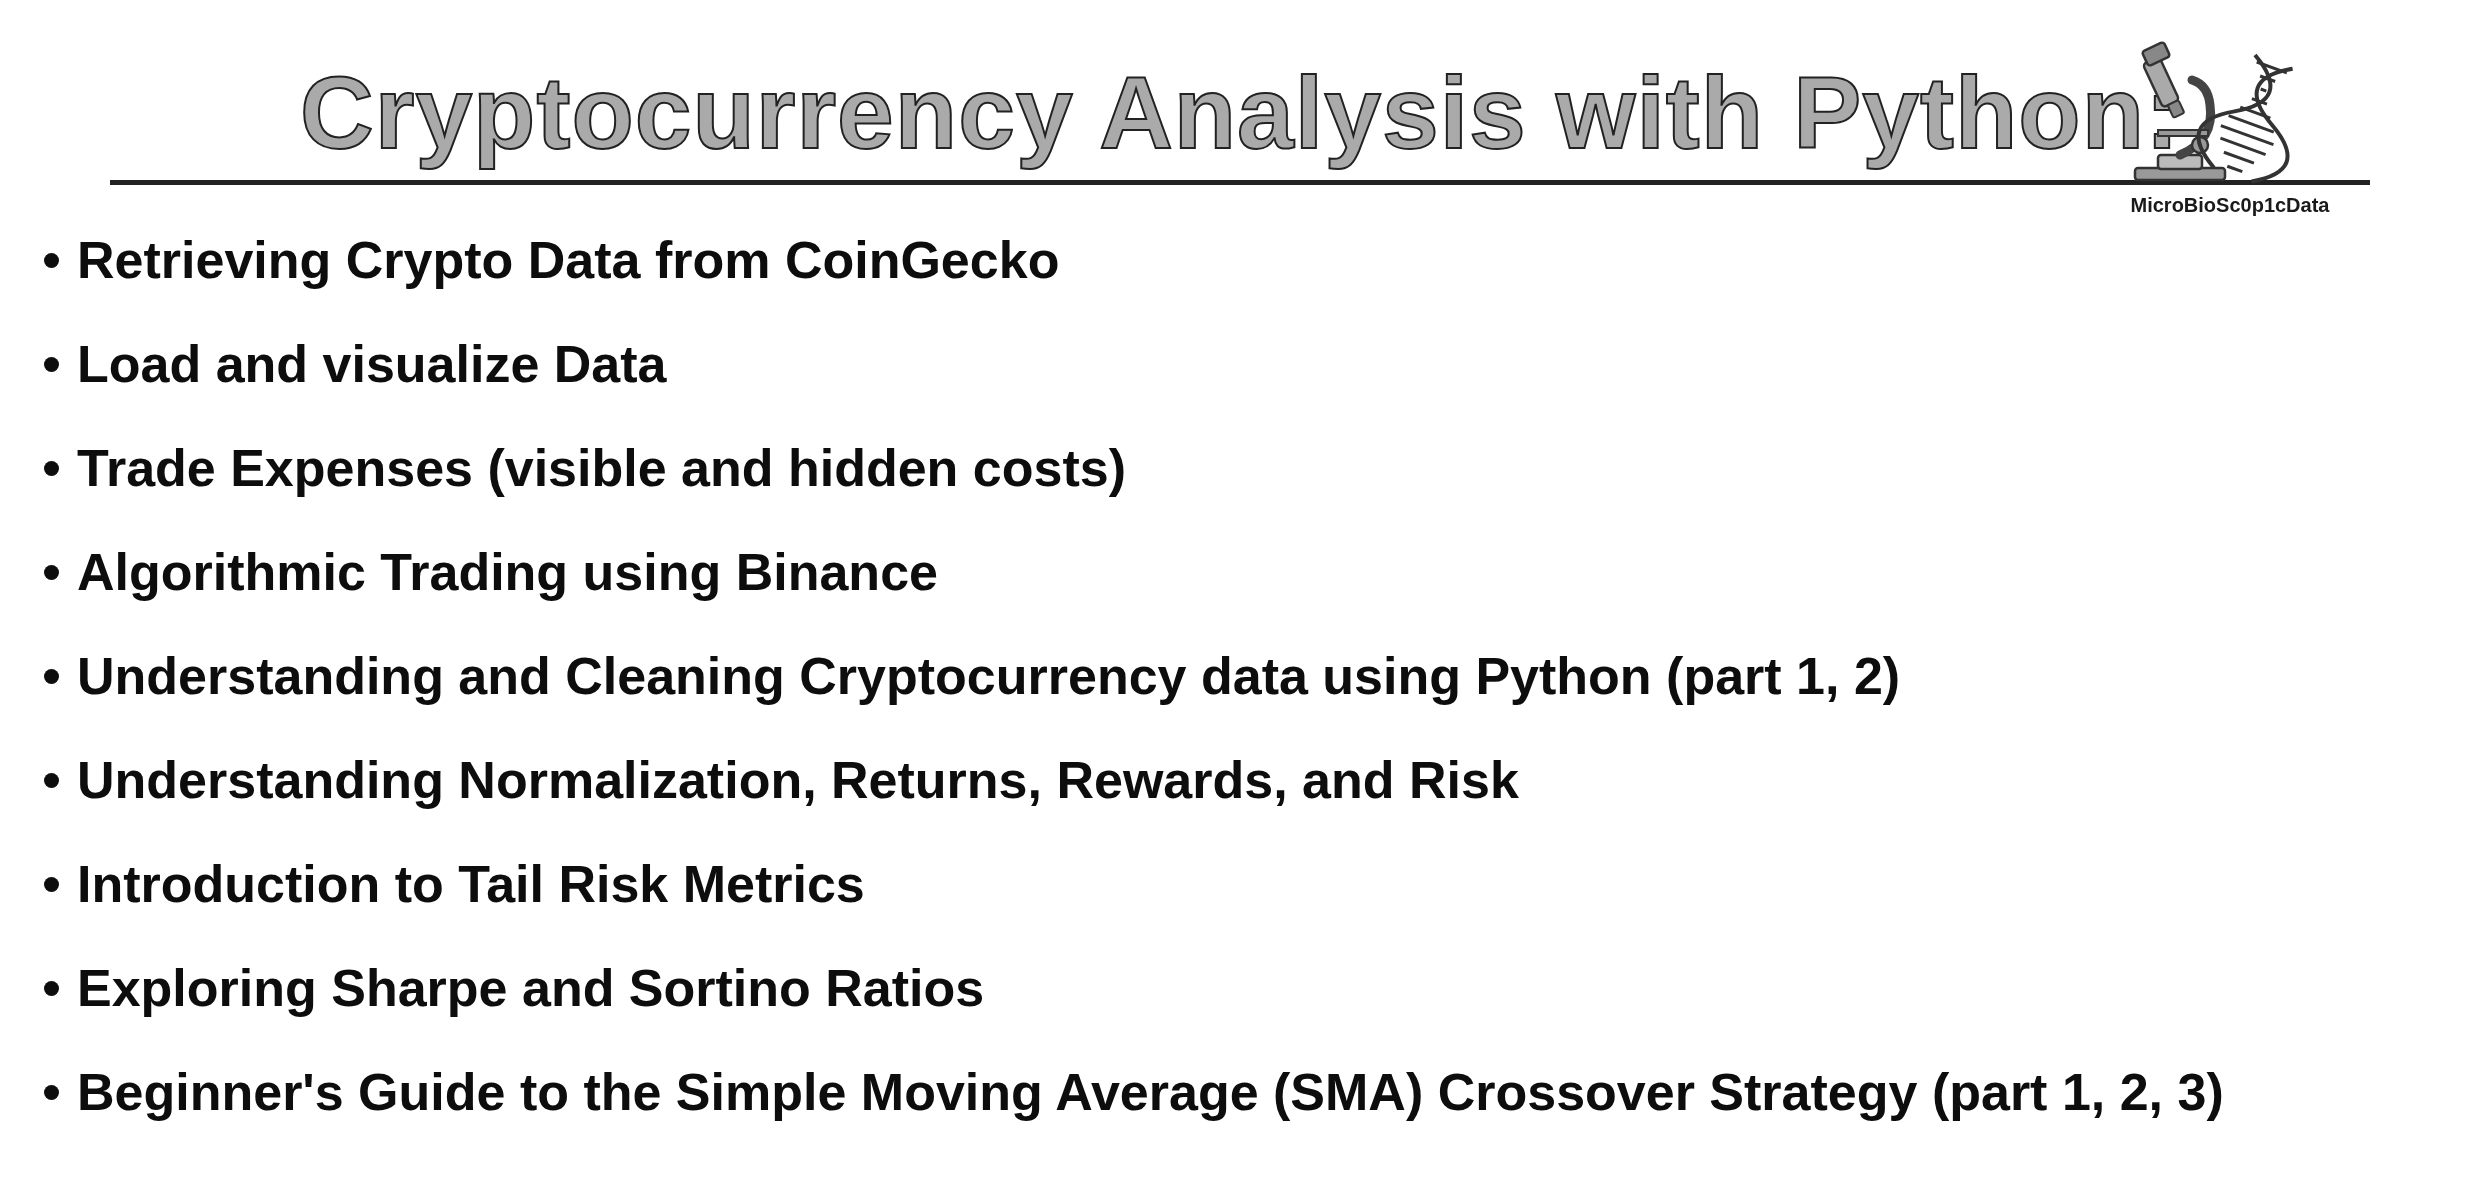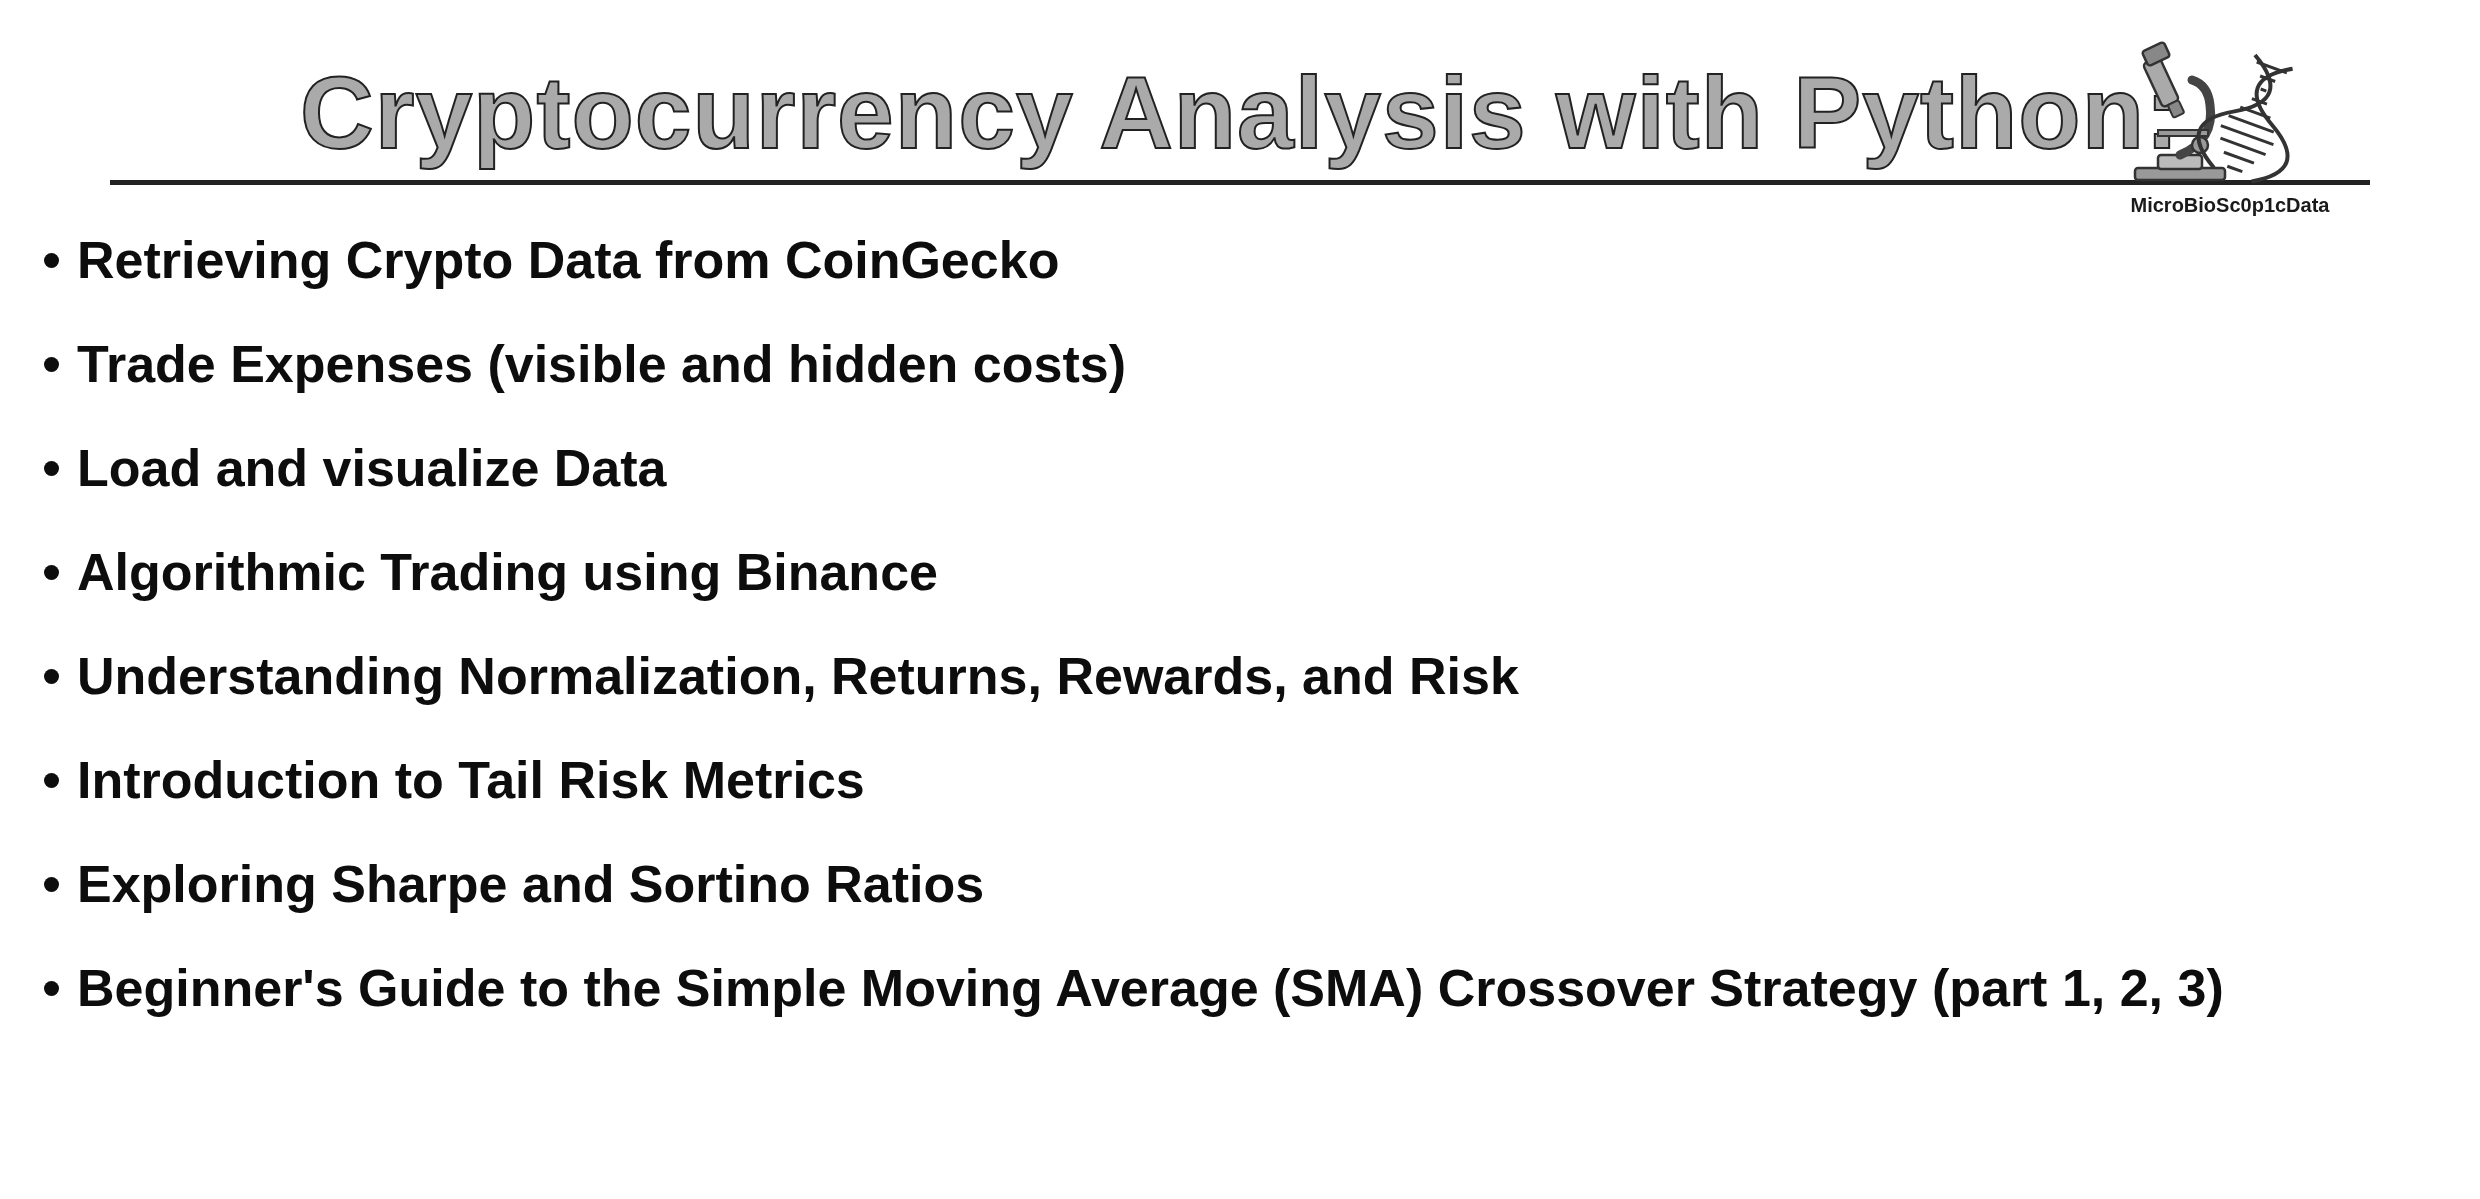--- a/index.html
+++ b/index.html
@@ -121,20 +121,21 @@
           <line x1="12" y1="114" x2="28" y2="114"></line>
         </g>
       </svg>
     </div>
     <div class="brand-text">MicroBioSc0p1cData</div>
   </div>
 </div>
 
 <div class="bullet-list">
   <div class="bullet-item"><span class="bullet-dot"></span><span>Retrieving Crypto Data from CoinGecko</span></div>
+  <div class="bullet-item"><span class="bullet-dot"></span><span>Load and visualize Data</span></div>
   <div class="bullet-item"><span class="bullet-dot"></span><span>Trade Expenses (visible and hidden costs)</span></div>
-  <div class="bullet-item"><span class="bullet-dot"></span><span>Load and visualize Data</span></div>
   <div class="bullet-item"><span class="bullet-dot"></span><span>Algorithmic Trading using Binance</span></div>
+  <div class="bullet-item"><span class="bullet-dot"></span><span>Understanding and Cleaning Cryptocurrency data using Python (part 1, 2)</span></div>
   <div class="bullet-item"><span class="bullet-dot"></span><span>Understanding Normalization, Returns, Rewards, and Risk</span></div>
   <div class="bullet-item"><span class="bullet-dot"></span><span>Introduction to Tail Risk Metrics</span></div>
   <div class="bullet-item"><span class="bullet-dot"></span><span>Exploring Sharpe and Sortino Ratios</span></div>
   <div class="bullet-item"><span class="bullet-dot"></span><span>Beginner's Guide to the Simple Moving Average (SMA) Crossover Strategy (part 1, 2, 3)</span></div>
 </div>
 
 </body></html>

